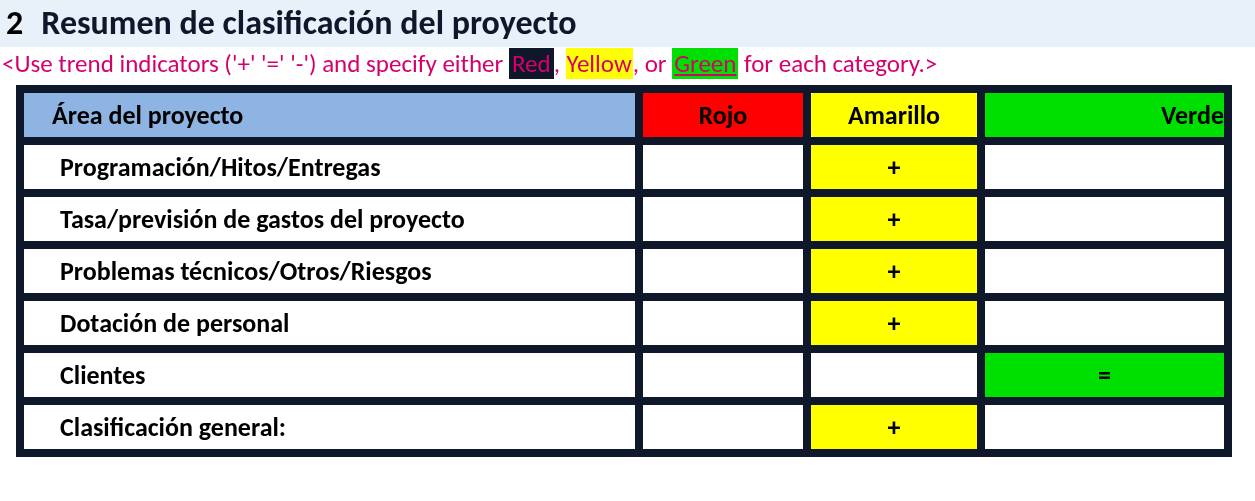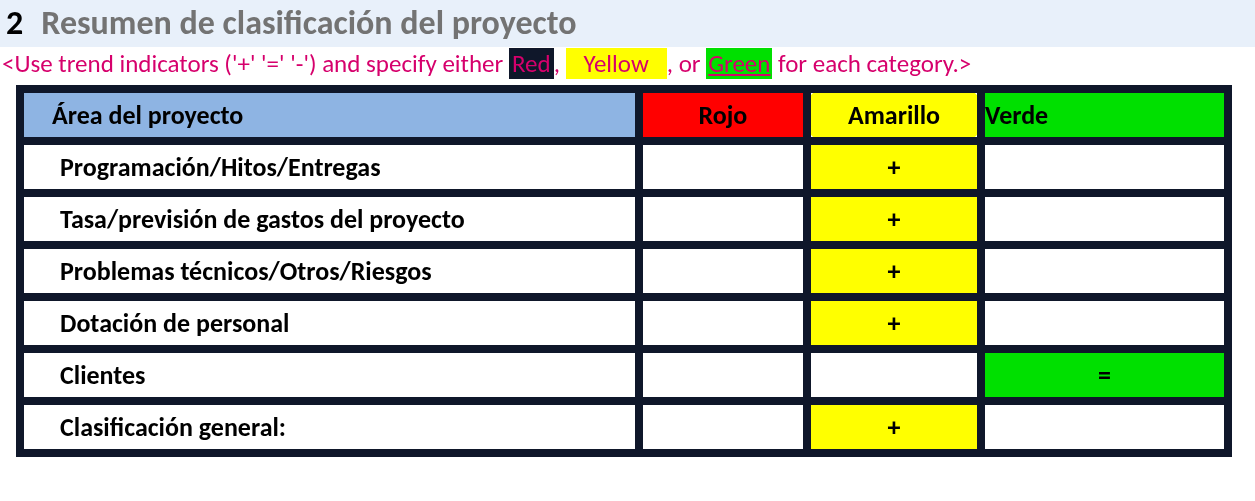--- a/index.html
+++ b/index.html
@@ -16,38 +16,38 @@
       gap: 18px;
     }
     .title-num {
       font-size: 34px;
       font-weight: 700;
       color: #000;
     }
     .title-text {
       font-size: 34px;
       font-weight: 700;
-      color: #737373;
+      color: #0f172a;
     }
     .instruction {
       font-size: 25px;
       color: #d6006c;
       padding: 2px 0 6px 2px;
       line-height: 1.2;
     }
     .instruction .seg { color: #d6006c; }
     .instruction .red-chip {
       background: #0f172a;
       color: #d6006c;
       padding: 0 3px;
     }
     .instruction .yellow-chip {
       background: #ffff00;
       color: #d6006c;
-      padding: 0 18px;
+      padding: 0 1px;
     }
     .instruction .green-chip {
       background: #00e000;
       color: #d6006c;
       padding: 0 2px;
       text-decoration: underline;
     }
     .table-wrap {
       padding: 0 0 0 16px;
     }
@@ -76,21 +76,21 @@
     }
     th.amarillo-h {
       background: #ffff00;
       text-align: center;
       font-weight: 700;
       width: 178px;
       border-radius: 17px;
     }
     th.verde-h {
       background: #00e000;
-      text-align: left;
+      text-align: right;
       font-weight: 700;
       width: 256px;
     }
     td.area-c {
       text-align: left;
       padding-left: 36px;
       font-weight: 700;
     }
     td.val-c {
       text-align: center;

